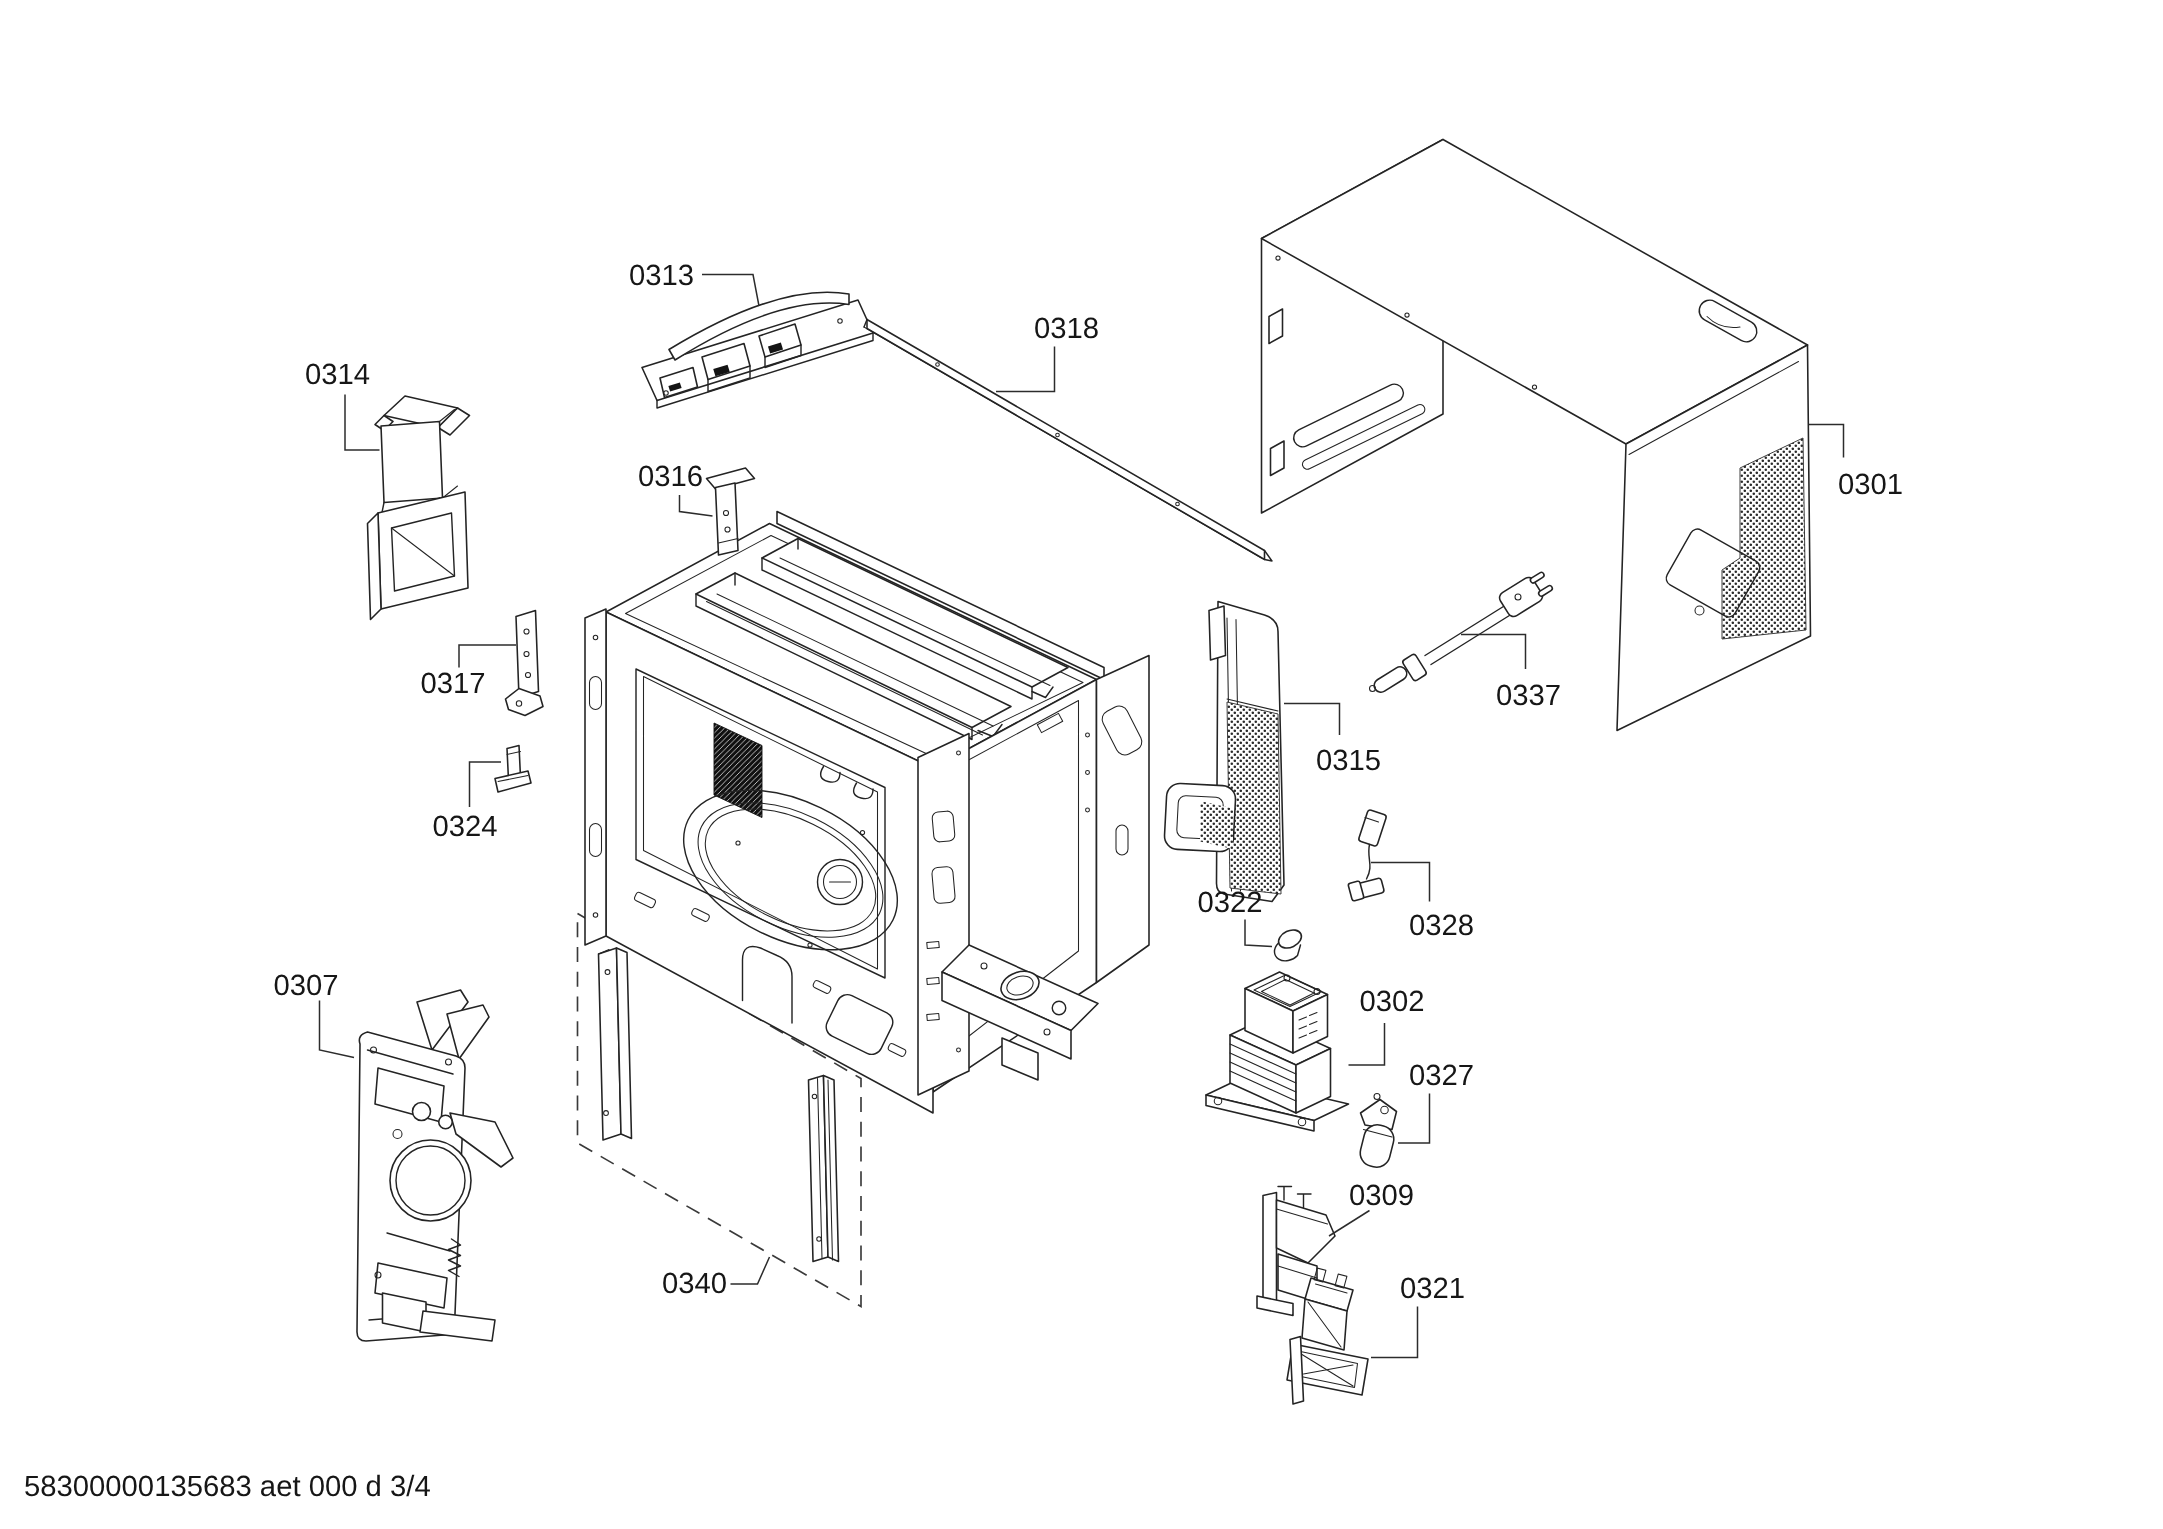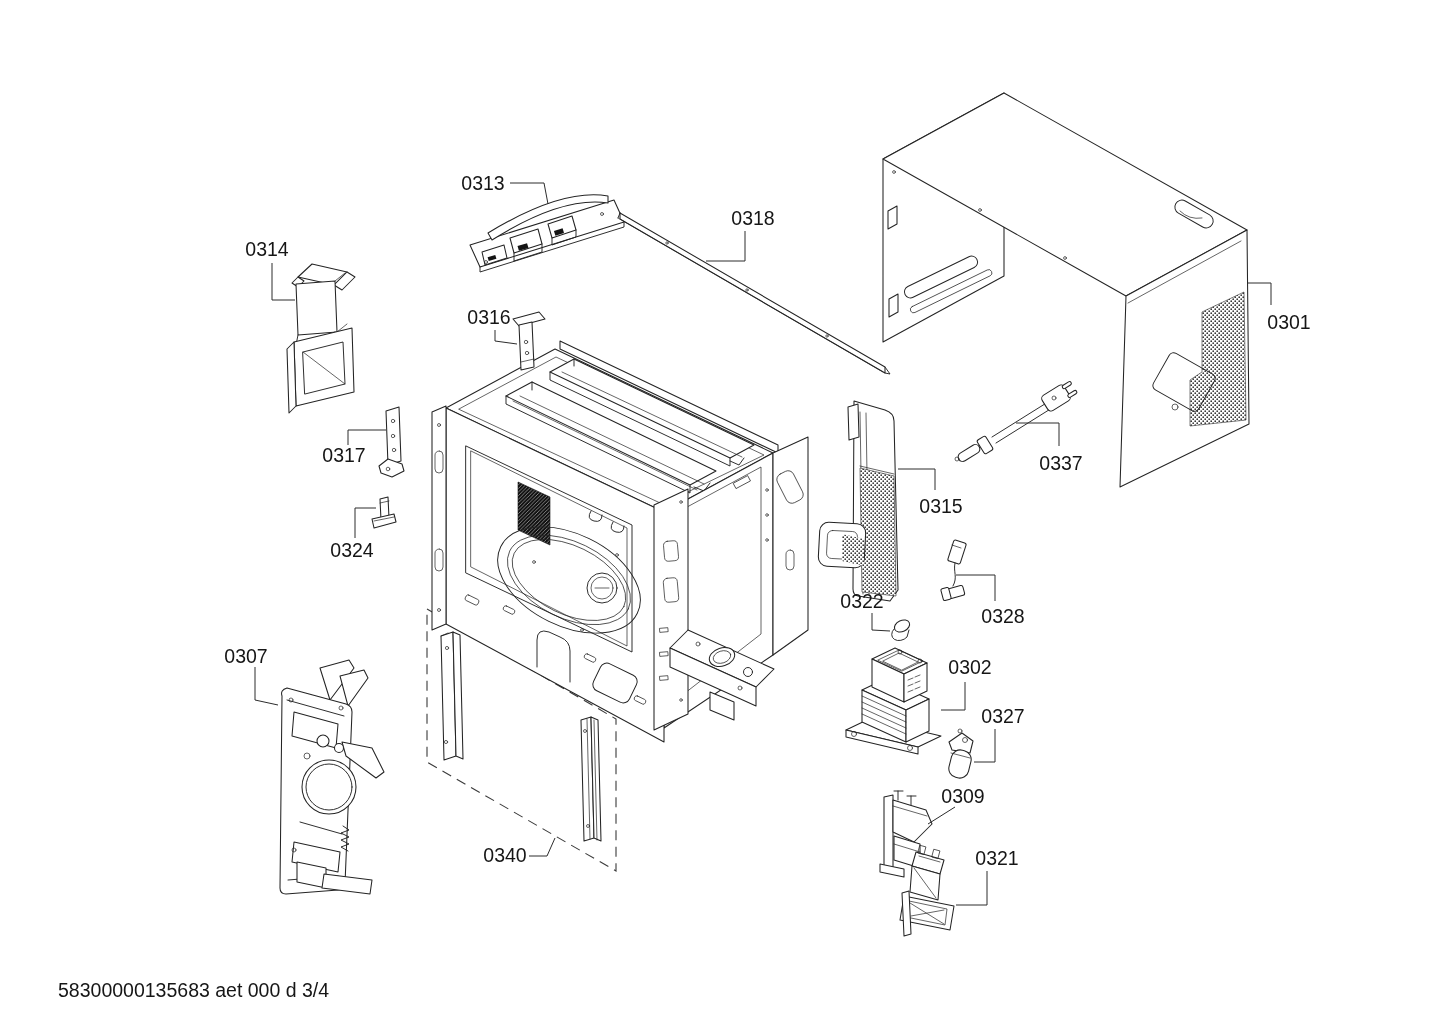--- a/index.html
+++ b/index.html
@@ -1,17 +1,17 @@
 <!DOCTYPE html>
 <html><head>
 <meta charset="utf-8">
 <style>
   html,body{margin:0;padding:0;background:#fff;}
   .stage{position:relative;width:1320px;height:1019px;background:#fff;overflow:hidden;
-         font-family:"Liberation Sans",sans-serif;margin-left:42px;}
+         font-family:"Liberation Sans",sans-serif;}
   svg{display:block}
   .s  {fill:#ffffff;stroke:#242424;stroke-width:1.05;stroke-linejoin:round;stroke-linecap:round;}
   .o  {fill:none;stroke:#242424;stroke-width:0.95;stroke-linejoin:round;stroke-linecap:round;}
   .t  {stroke-width:0.7;}
   .dk {fill:#141414;stroke:none;}
   .lead{fill:none;stroke:#2c2c2c;stroke-width:1;}
   .lbl{font-family:"Liberation Sans",sans-serif;font-size:19.5px;fill:#161616;}
   .dash{fill:none;stroke:#3a3a3a;stroke-width:1.1;stroke-dasharray:10 6.5;}
 </style>
 </head>

